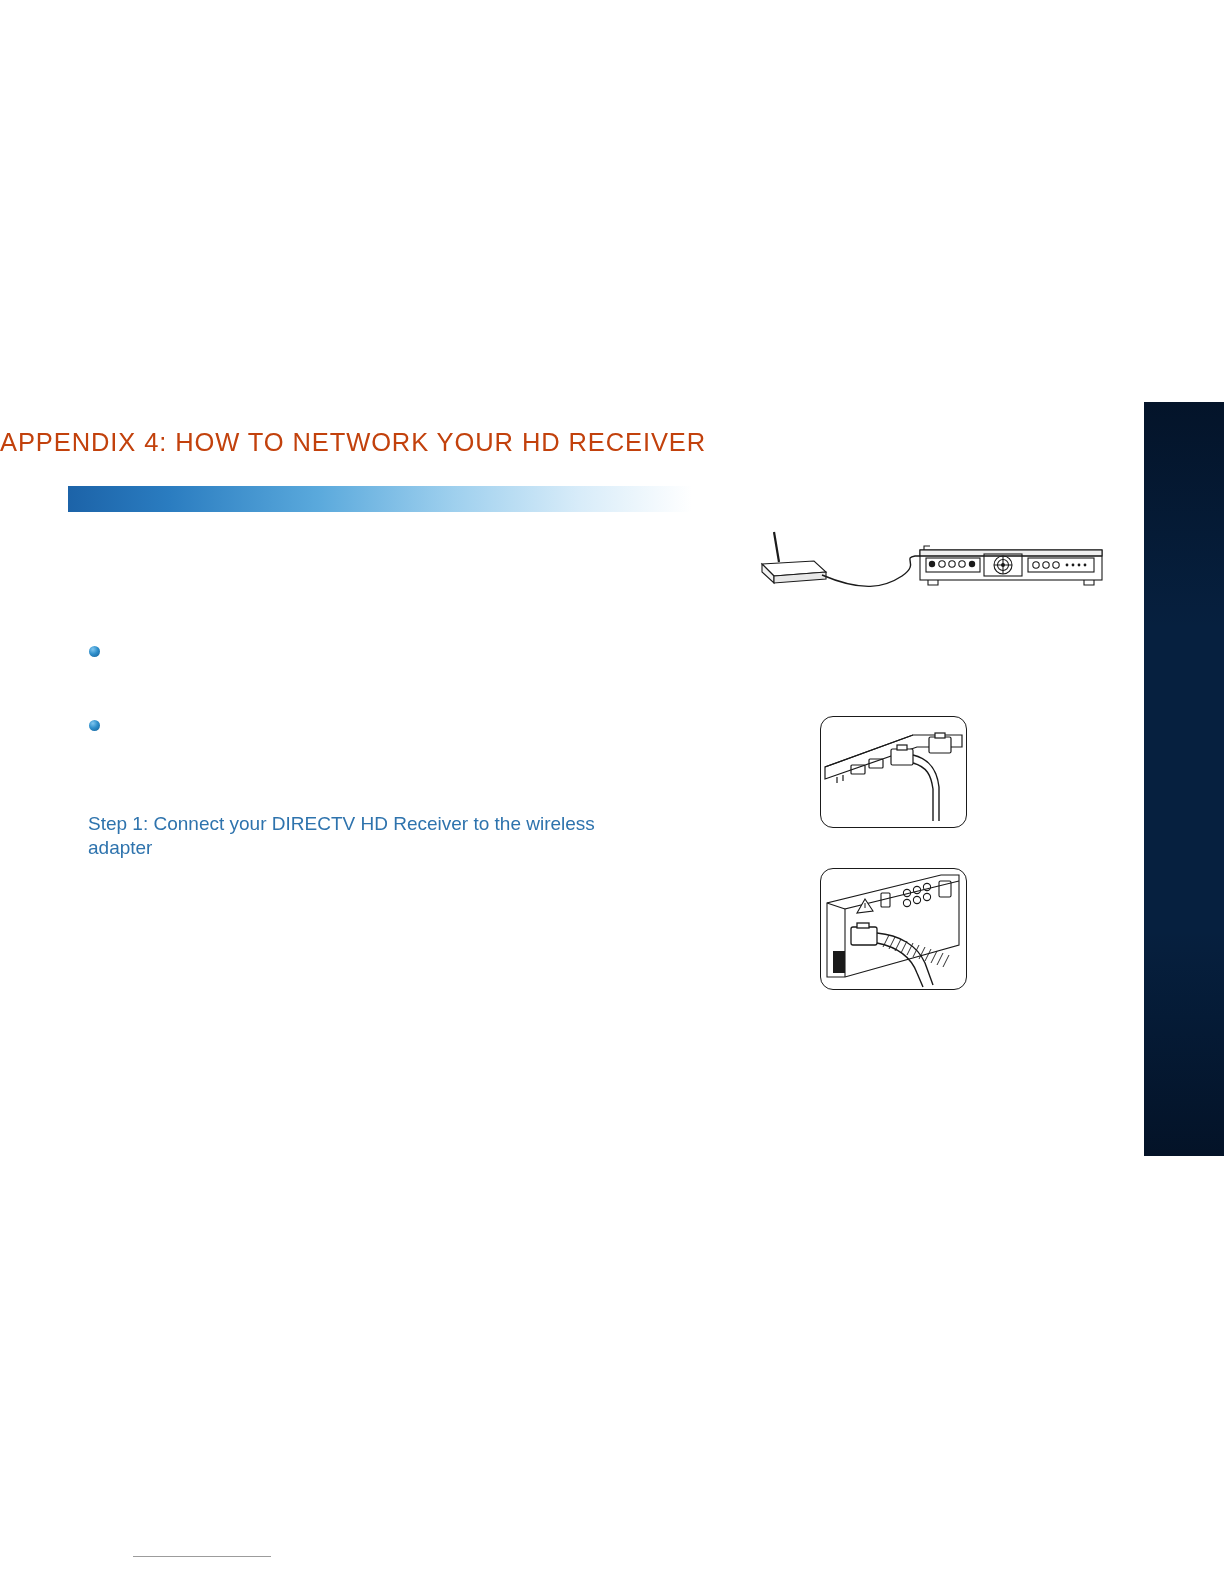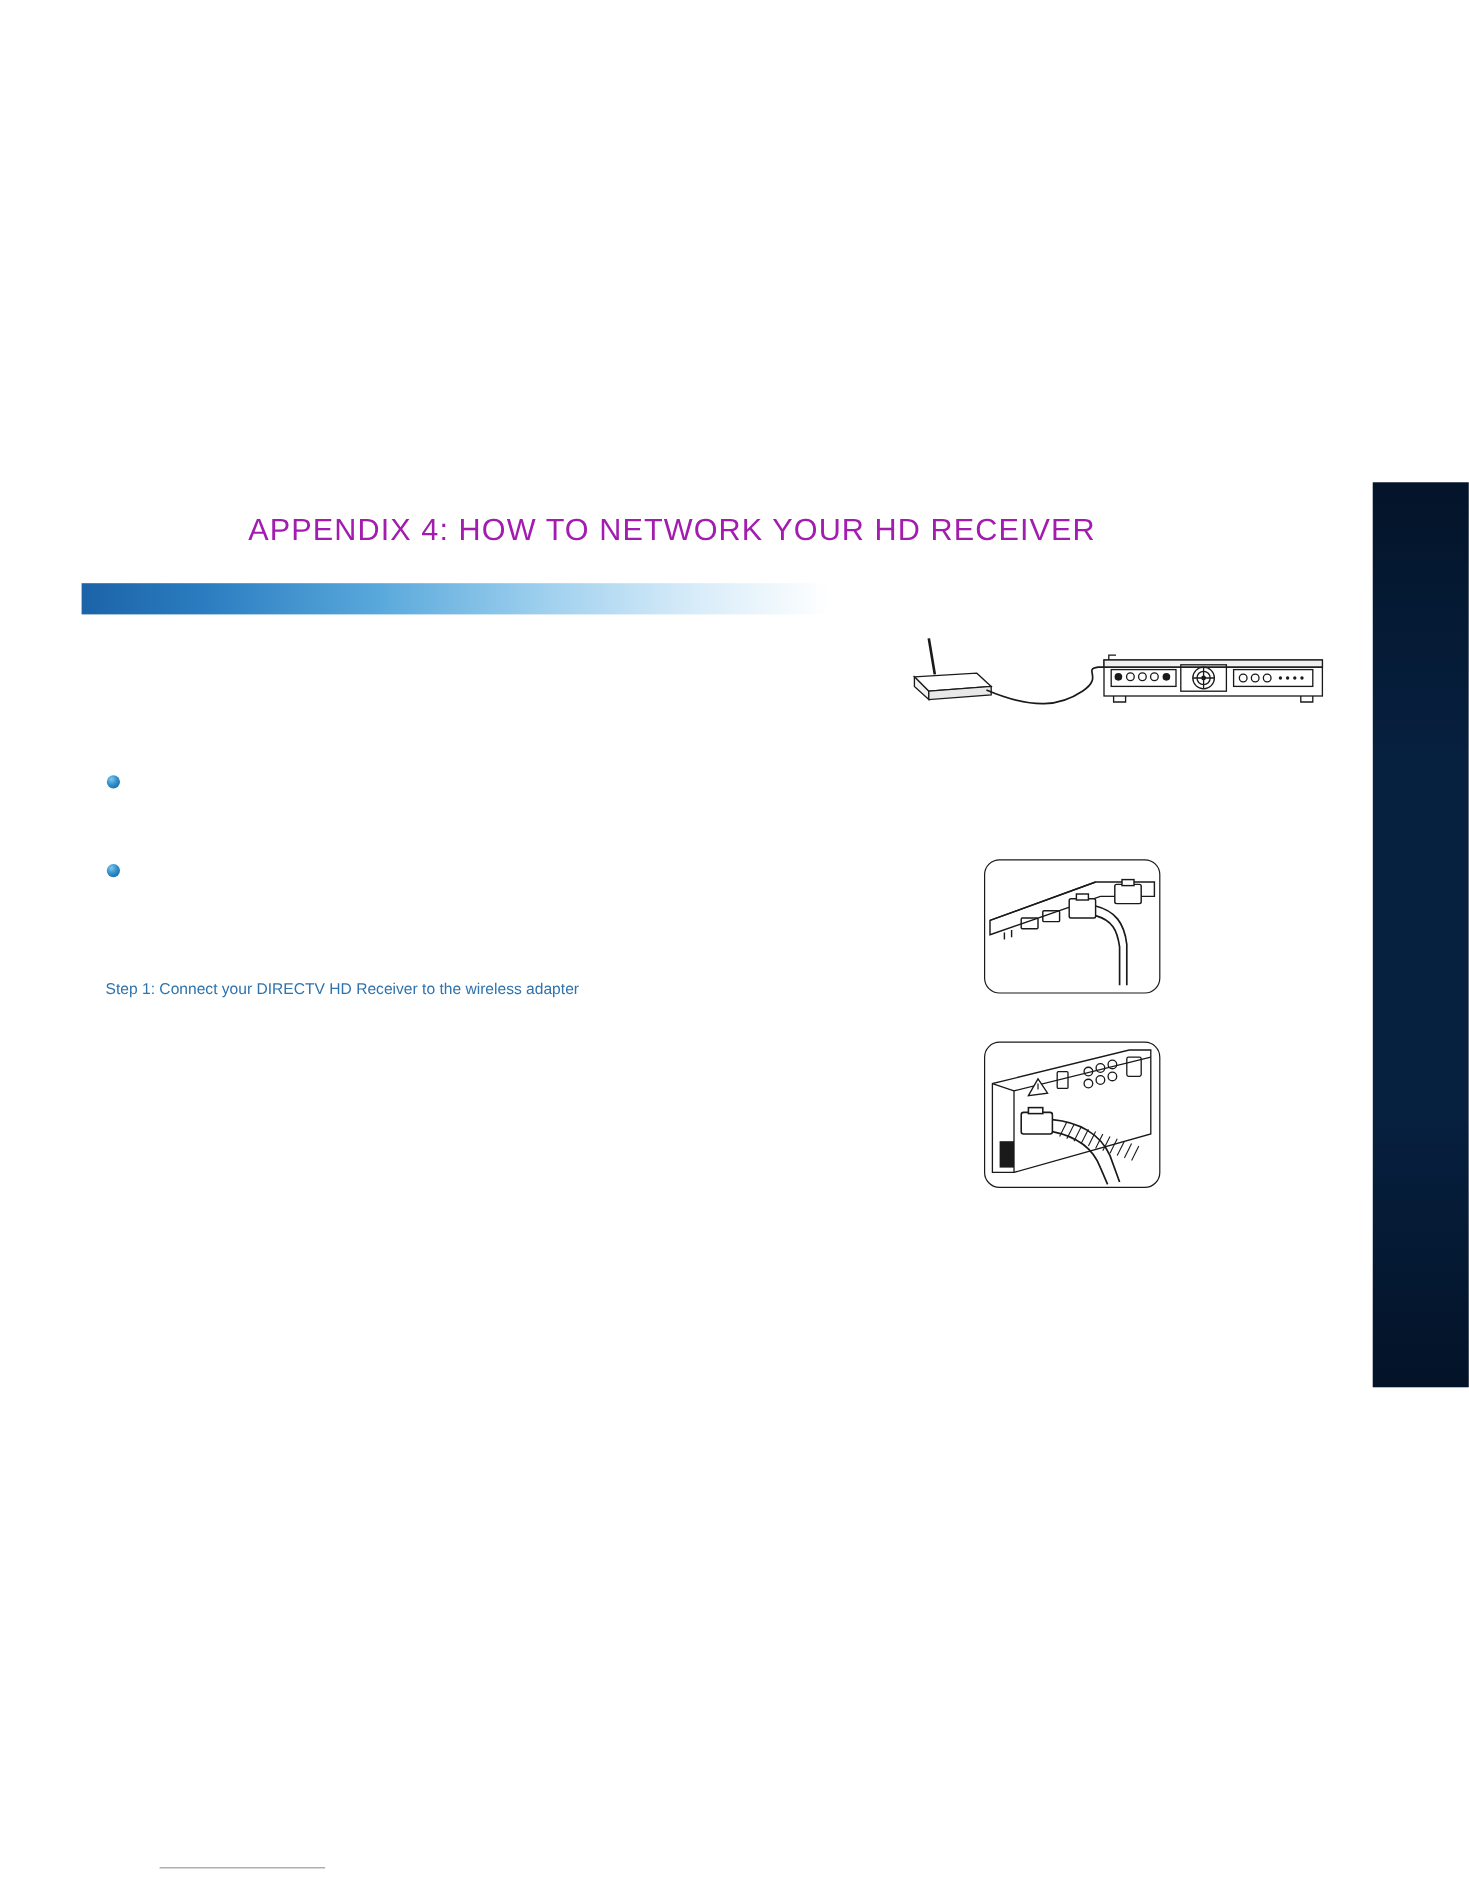--- a/index.html
+++ b/index.html
@@ -34,24 +34,24 @@
     inset: 0;
     background: linear-gradient(to bottom, rgba(2,10,24,0.55) 0%, rgba(2,10,24,0.0) 30%, rgba(2,10,24,0.0) 70%, rgba(2,10,24,0.6) 100%);
   }
 
   
   .page-title {
     position: absolute;
     left: 0;
     top: 428px;
     width: 1120px;
-    text-align: center;
+    text-align: left;
     font-size: 25.5px;
     letter-spacing: 0.9px;
-    color: #a21caf;
+    color: #c2410c;
     font-weight: 400;
     white-space: nowrap;
   }
 
   
   .title-rule {
     position: absolute;
     left: 68px;
     top: 486px;
     width: 624px;
@@ -69,21 +69,21 @@
   }
   .bullet-1 { left: 89px; top: 646px; }
   .bullet-2 { left: 89px; top: 720px; }
 
   
   .step-heading {
     position: absolute;
     left: 88px;
     top: 812px;
     width: 560px;
-    font-size: 13px;
+    font-size: 19px;
     line-height: 24px;
     color: #2e73ad;
     font-weight: 400;
   }
 
   
   .fig-router {
     position: absolute;
     left: 752px;
     top: 528px;

